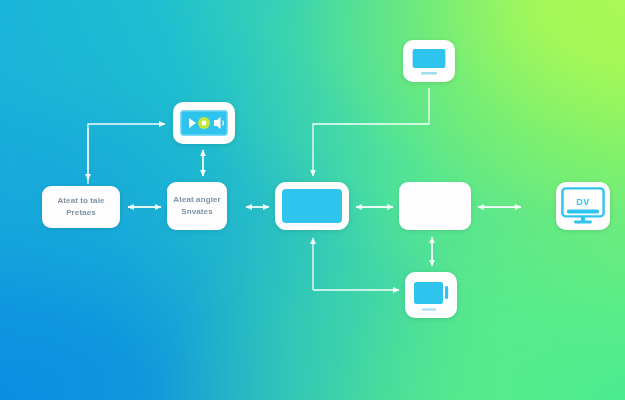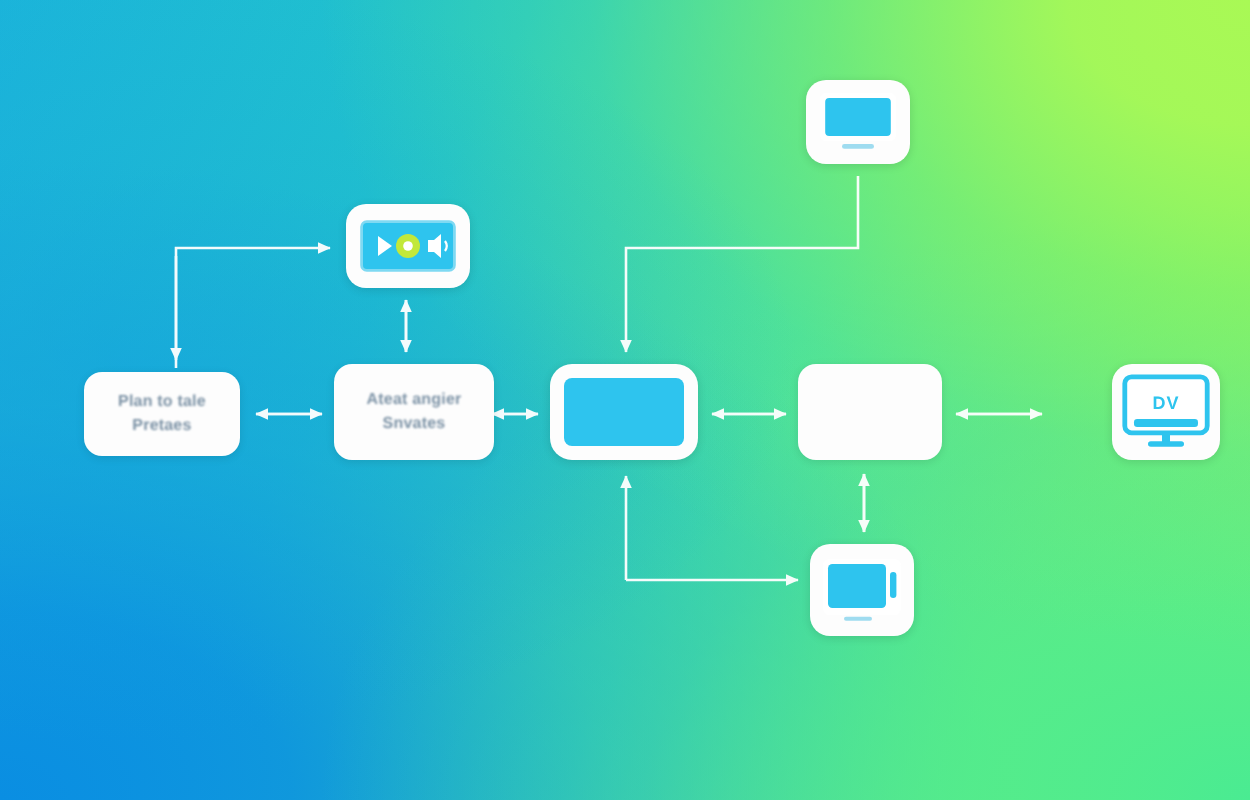--- a/index.html
+++ b/index.html
@@ -57,21 +57,21 @@
     color: #7d93a6;
     letter-spacing: 0.1px;
     padding: 0 4px;
     filter: blur(0.45px);
     white-space: pre-line;
     font-weight: 600;
   }
 
   
   #node-plan   { left: 42px;  top: 186px; width: 78px; height: 42px; }
-  #node-adjust { left: 167px; top: 182px; width: 80px; height: 48px; }
+  #node-adjust { left: 167px; top: 182px; width: 60px; height: 48px; }
   #node-after  { left: 399px; top: 182px; width: 72px; height: 48px; }
 
   
   .icard {
     position: absolute;
     background: #fdfdfd;
     border-radius: 10px;
     box-shadow: 0 1px 5px rgba(0,0,0,0.12);
     display: flex;
     align-items: center;
@@ -166,21 +166,21 @@
       </g>
 
       <g>
         <path d="M313,290 L313,238" marker-end="url(#ah)"></path>
         <path d="M313,290 L399,290" marker-end="url(#ah)"></path>
       </g>
     </g>
   </svg>
 
   <div class="node" id="node-plan">
-    <div class="node-label">Plan to tale
+    <div class="node-label">Ateat to tale
 Pretaes</div>
   </div>
 
   <div class="node" id="node-adjust">
     <div class="node-label">Ateat angier
 Snvates</div>
   </div>
 
   <div class="node" id="node-after">
     <div class="node-label"></div>

